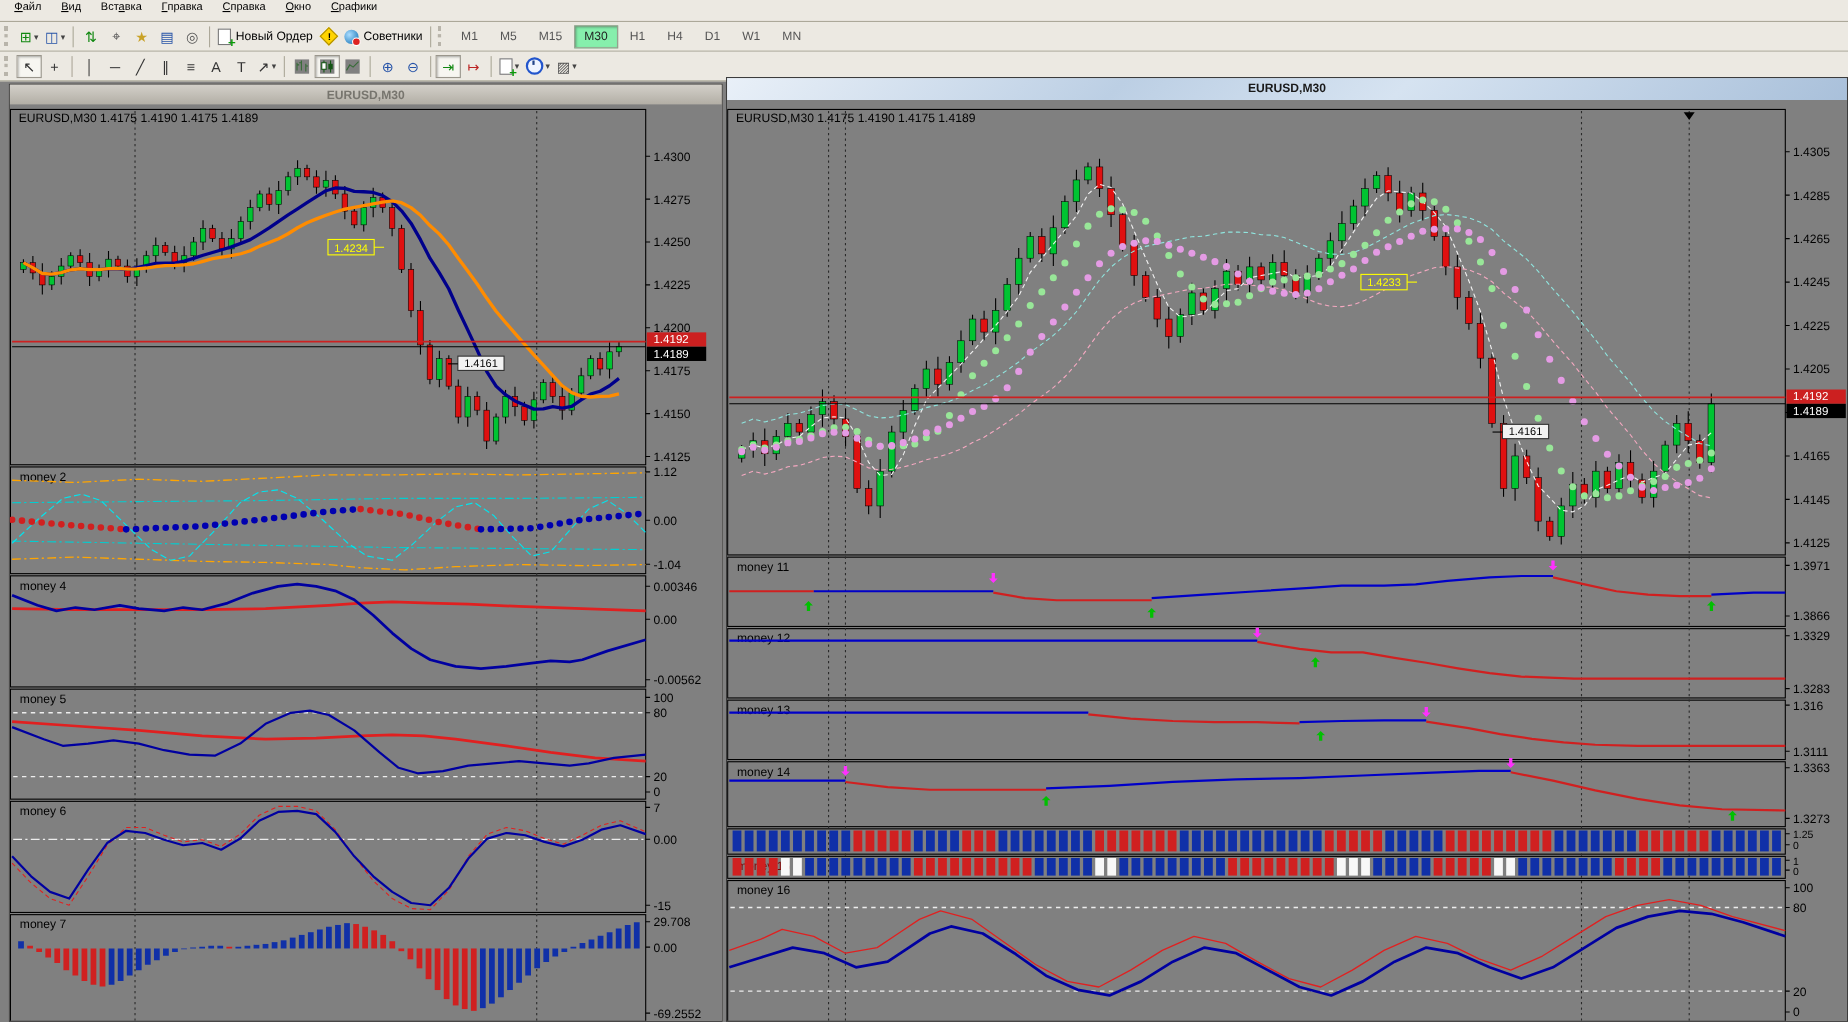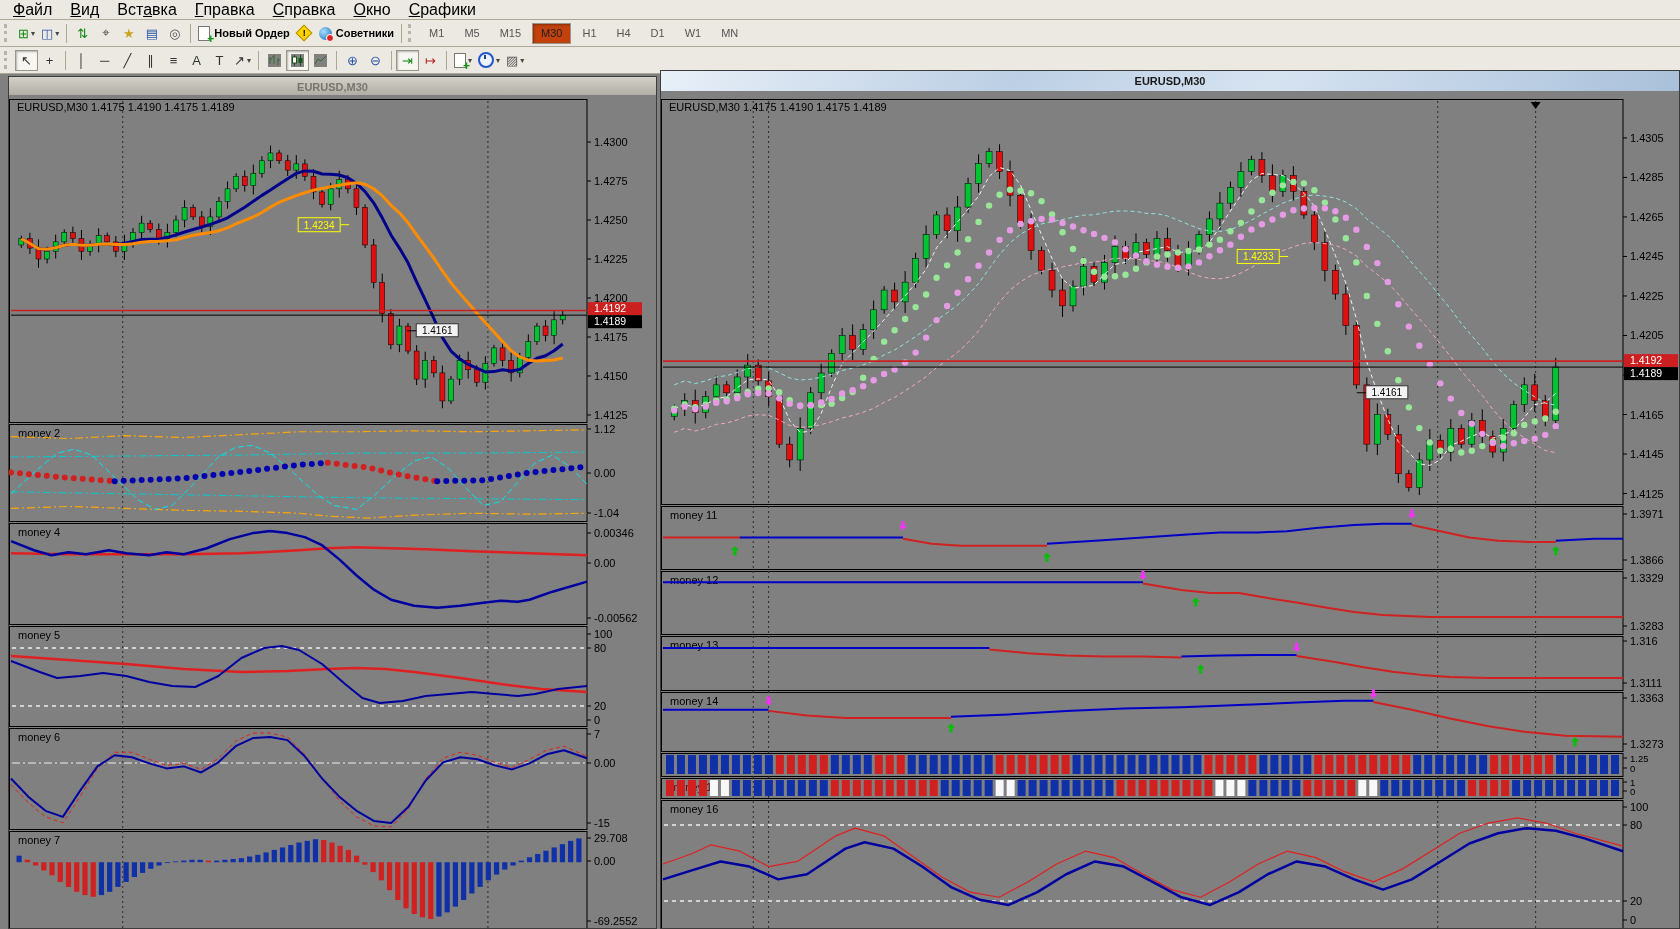--- a/index.html
+++ b/index.html
@@ -1,31 +1,31 @@
 <!DOCTYPE html>
 <html><head>
 <meta charset="utf-8">
 <style>
   html,body{margin:0;padding:0;}
   body{width:1680px;height:929px;background:#808080;font-family:"Liberation Sans",sans-serif;overflow:hidden;position:relative;}
   
-  .menubar{height:19px;background:#ece9e2;border-bottom:1px solid #aca899;display:flex;padding-left:4px;font-size:16px;color:#000;}
+  .menubar{height:19px;background:#ece9e2;border-bottom:1px solid #aca899;display:flex;padding-left:4px;font-size:10px;color:#000;}
   .menu-item{padding:1px 9px;cursor:default;}
   .toolbar{background:#ece9e2;border-bottom:1px solid #aca899;display:flex;align-items:center;padding-left:2px;font-size:11px;}
   #toolbar1{height:26px;}
   #toolbar2{height:26px;}
   .grip{width:4px;height:18px;border-left:3px dotted #b8b4aa;margin:0 4px 0 2px;}
   .sep{width:1px;height:19px;background:#aca899;margin:0 4px;}
   .tbtn{min-width:23px;height:21px;display:inline-flex;align-items:center;justify-content:center;border:1px solid transparent;background:transparent;font-size:13px;color:#333;padding:0 2px;gap:1px;cursor:default;}
   .tbtn.pressed{border:1px solid #9a968c;background:#f7f6f1;box-shadow:inset 1px 1px 2px rgba(0,0,0,.28);}
-  .tbtn .lbl{font-size:11px;color:#000;margin-left:3px;font-weight:bold;}
+  .tbtn .lbl{font-size:11px;color:#000;margin-left:3px;}
   .caret{font-size:8px;color:#444;margin-left:1px;}
   .green{color:#118811;} .goldc{color:#c9a227;} .bluec{color:#2653a8;} .redc{color:#bb2222;} .grayc{color:#555;}
   .tfbtn{padding:1px 8px;height:17px;display:inline-flex;align-items:center;font-size:11px;color:#555;border:1px solid transparent;margin:0 1px;cursor:default;}
-  .tfbtn.active{border:1px solid #9a968c;background:#c2410c;box-shadow:inset 1px 1px 2px rgba(0,0,0,.3);color:#222;}
+  .tfbtn.active{border:1px solid #9a968c;background:#86efac;box-shadow:inset 1px 1px 2px rgba(0,0,0,.3);color:#222;}
   .pageic{position:relative;width:10px;height:13px;background:#fff;border:1px solid #777;display:inline-block;}
   .pageic .plus{position:absolute;right:-5px;bottom:-5px;color:#0a9a0a;font-weight:bold;font-size:12px;line-height:1;}
   .warnic{width:10px;height:10px;background:#ffd400;transform:rotate(45deg);border:1px solid #b08f00;display:inline-flex;align-items:center;justify-content:center;margin:0 2px;}
   .warnic span{transform:rotate(-45deg);font-weight:bold;font-size:9px;color:#000;}
   .advic{width:13px;height:13px;border-radius:50%;background:radial-gradient(circle at 35% 35%,#aaddff,#0a6ab0);position:relative;display:inline-block;}
   .advic i{position:absolute;right:-2px;bottom:-2px;width:6px;height:6px;border-radius:50%;background:#dd2222;border:1px solid #fff;}
   .clockic{width:12px;height:12px;border-radius:50%;border:2px solid #2255cc;position:relative;display:inline-block;background:#eef4ff;}
   .clockic i{position:absolute;left:4px;top:1px;width:2px;height:4px;background:#224488;}
   
   .window{position:absolute;border:1px solid #3c3c3c;background:#b9b5ad;box-sizing:border-box;}

